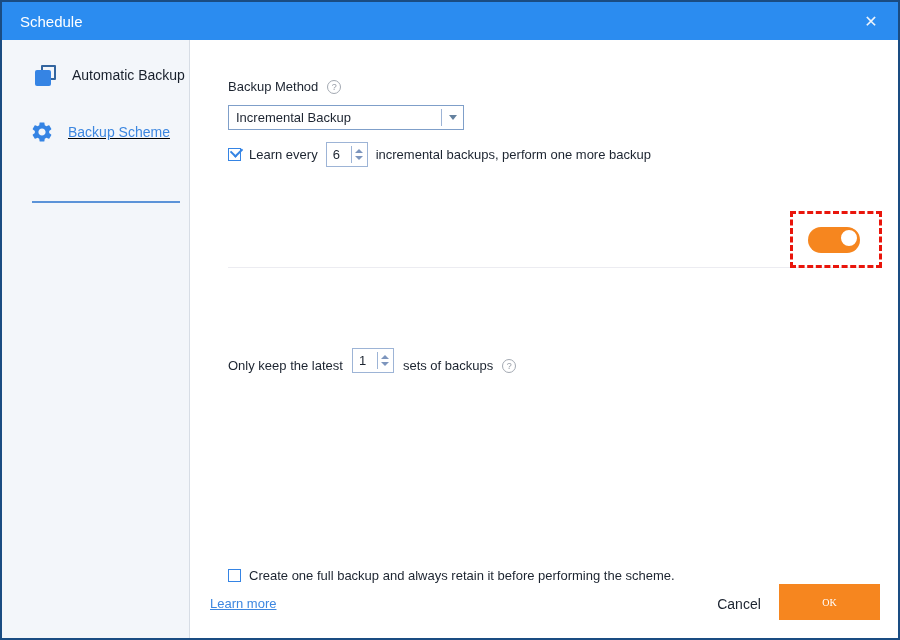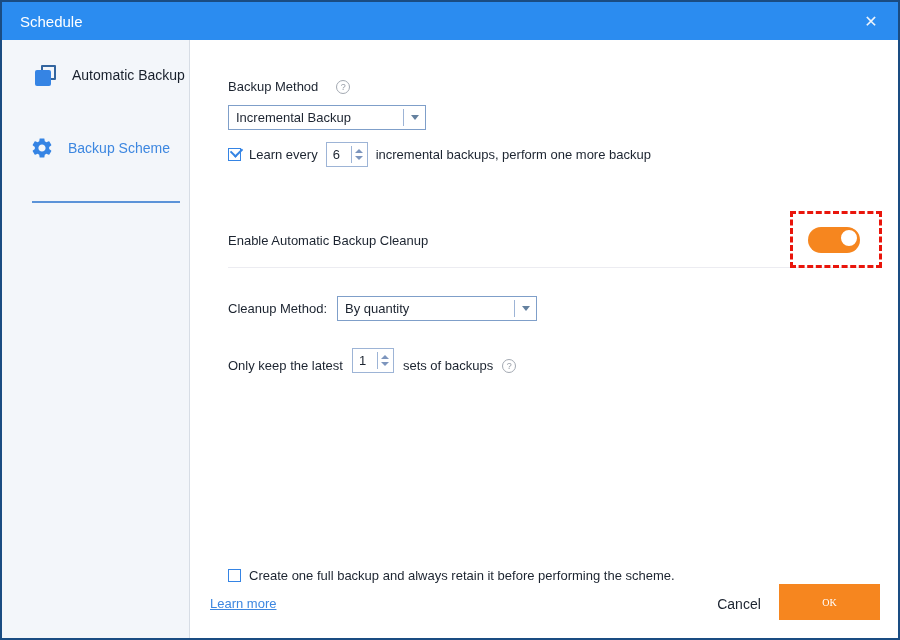--- a/index.html
+++ b/index.html
@@ -27,21 +27,21 @@
     display:flex; align-items:center; justify-content:center;
     color:#eef4fb; font-size:16px; cursor:pointer;
   }
   
   .sidebar {
     position:absolute; left:0; top:38px; bottom:0; width:188px;
     background:#f3f6fa; border-right:1px solid #d7dde5;
   }
   .side-item { position:absolute; left:0; width:188px; height:44px; display:flex; align-items:center; cursor:pointer; }
   .side-item-1 { top:13px; }
-  .side-item-2 { top:86px; }
+  .side-item-2 { top:70px;text-decoration:underline; }
   .side-item .label-1 { font-size:14px; color:#18202c; margin-left:16px; }
   .side-item .label-2 { font-size:14px; color:#3d87e0; margin-left:14px; }
   .copy-icon { position:relative; width:21px; height:21px; margin-left:33px; }
   .copy-icon .back {
     position:absolute; right:0; top:0; width:15px; height:15px;
     border:2px solid #33659f; border-radius:1px; background:transparent;
   }
   .copy-icon .front {
     position:absolute; left:0; bottom:0; width:16px; height:16px;
     background:#3584e4; border-radius:2px;
@@ -148,59 +148,47 @@
     <div class="side-item side-item-2">
       <svg class="gear-icon" viewBox="0 0 24 24">
         <path fill="#3584e4" d="M19.14,12.94c0.04-0.3,0.06-0.61,0.06-0.94c0-0.32-0.02-0.64-0.07-0.94l2.03-1.58c0.18-0.14,0.23-0.41,0.12-0.61l-1.92-3.32c-0.12-0.22-0.37-0.29-0.59-0.22l-2.39,0.96c-0.5-0.38-1.03-0.7-1.62-0.94L14.4,2.81c-0.04-0.24-0.24-0.41-0.48-0.41h-3.84c-0.24,0-0.43,0.17-0.47,0.41L9.25,5.35C8.66,5.59,8.12,5.92,7.63,6.29L5.24,5.33c-0.22-0.08-0.47,0-0.59,0.22L2.74,8.87C2.62,9.08,2.66,9.34,2.86,9.48l2.03,1.58C4.84,11.36,4.8,11.69,4.8,12s0.02,0.64,0.07,0.94l-2.03,1.58c-0.18,0.14-0.23,0.41-0.12,0.61l1.92,3.32c0.12,0.22,0.37,0.29,0.59,0.22l2.39-0.96c0.5,0.38,1.03,0.7,1.62,0.94l0.36,2.54c0.05,0.24,0.24,0.41,0.48,0.41h3.84c0.24,0,0.44-0.17,0.47-0.41l0.36-2.54c0.59-0.24,1.13-0.56,1.62-0.94l2.39,0.96c0.22,0.08,0.47,0,0.59-0.22l1.92-3.32c0.12-0.22,0.07-0.47-0.12-0.61L19.14,12.94z M12,15.6c-1.98,0-3.6-1.62-3.6-3.6s1.62-3.6,3.6-3.6s3.6,1.62,3.6,3.6S13.98,15.6,12,15.6z"></path>
       </svg>
       <span class="label-2">Backup Scheme</span>
     </div>
     <div class="active-underline"></div>
   </div>
 
   <div class="card card-method">
-    <div class="row" style="left:18px; top:24px; gap:18px;">
+    <div class="row" style="left:18px; top:24px; gap:9px;">
       <span class="txt">Backup Method</span>
       <span class="help">?</span>
     </div>
-    <div class="dropdown" style="position:absolute; left:18px; top:50px; width:198px;">
+    <div class="dropdown" style="position:absolute; left:18px; top:50px; width:236px;">
       <span class="dd-value">Incremental Backup</span>
       <span class="dd-arrow-zone">
         <span class="tri-down"></span>
       </span>
     </div>
     <div class="row" style="left:18px; top:87px; gap:8px;">
       <span class="cbx checked"></span>
       <span class="txt">Learn every</span>
       <span class="spinner">
         <input value="6" style="">
         <span class="spin-arrows">
           <span class="tri-up-s"></span>
           <span class="tri-down-s"></span>
         </span>
       </span>
       <span class="txt">incremental backups, perform one more backup</span>
     </div>
   </div>
 
   <div class="card card-cleanup">
-    <div class="row" style="left:18px; top:33px;">
-      <span class="txt">Enable Automatic Backup Cleanup</span>
-    </div>
     <div class="divider" style="left:18px; top:67px; width:636px; position:absolute;"></div>
 
-    <div class="row" style="left:18px; top:96px; gap:10px;">
-      <span class="txt">Cleanup Method:</span>
-      <span class="dropdown" style="width:200px;">
-        <span class="dd-value">By quantity</span>
-        <span class="dd-arrow-zone">
-          <span class="tri-down"></span>
-        </span>
-      </span>
-    </div>
 
     <div class="row" style="left:18px; top:148px; gap:9px;align-items:flex-end;">
       <span class="txt">Only keep the latest</span>
       <span class="spinner">
         <input value="1" style="">
         <span class="spin-arrows">
           <span class="tri-up-s"></span>
           <span class="tri-down-s"></span>
         </span>
       </span>

